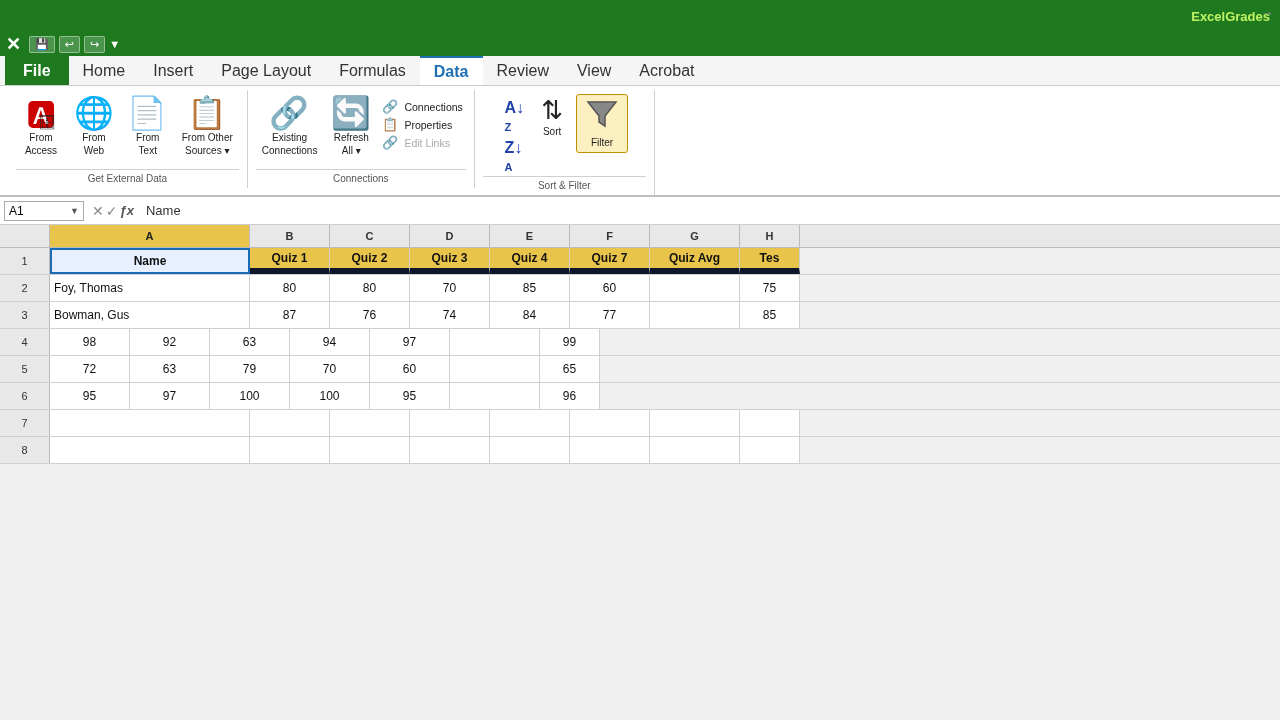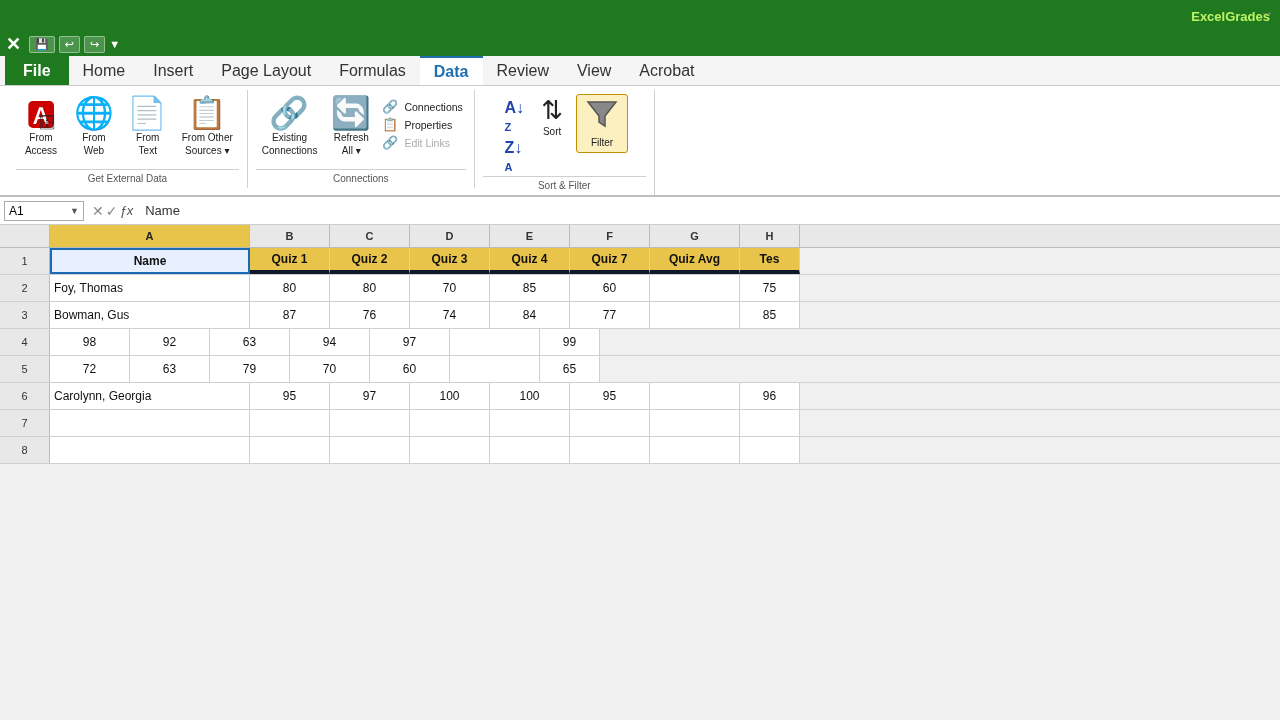--- a/index.html
+++ b/index.html
@@ -214,21 +214,21 @@
       padding: 0 4px;
       color: #111;
       overflow: hidden;
       white-space: nowrap;
       background: white;
     }
     .grid-cell.header-cell {
       background: #e8c44a;
       font-weight: bold;
       justify-content: center;
-      border-bottom: 4px solid #0f172a;
+      border-bottom: 6px solid #0f172a;
     }
     .grid-cell.name-col {
       font-weight: normal;
     }
     .grid-cell.header-cell.name-col {
       font-weight: bold;
     }
     .grid-cell.number-cell {
       justify-content: center;
     }
@@ -413,21 +413,21 @@
 </div>
 
 <div class="formula-bar">
   <div class="cell-ref">
     <span>A1</span>
     <span style="font-size:9px; color:#555;">▼</span>
   </div>
   <div style="display:flex; align-items:center; gap:2px; padding: 0 4px;">
     <span style="color:#888; font-size:14px; cursor:pointer;">✕</span>
     <span style="color:#888; font-size:14px; cursor:pointer;">✓</span>
-    <span style="color:#555; font-size:13px; font-style:italic; font-weight:normal; cursor:pointer;">ƒx</span>
+    <span style="color:#555; font-size:13px; font-style:italic; font-weight:bold; cursor:pointer;">ƒx</span>
   </div>
   <div class="formula-content">Name</div>
 </div>
 
 <div class="spreadsheet-container">
 
   <div class="col-headers">
     <div class="corner-cell"></div>
     <div class="col-header selected col-a">A</div>
     <div class="col-header col-b">B</div>
@@ -492,21 +492,20 @@
     <div class="grid-cell number-cell col-c">63</div>
     <div class="grid-cell number-cell col-d">79</div>
     <div class="grid-cell number-cell col-e">70</div>
     <div class="grid-cell number-cell col-f">60</div>
     <div class="grid-cell number-cell col-g"></div>
     <div class="grid-cell number-cell col-h">65</div>
   </div>
 
   <div class="grid-row">
     <div class="row-header">6</div>
-    <div class="grid-cell name-col col-a">Carolynn, Georgia</div>
     <div class="grid-cell number-cell col-b">95</div>
     <div class="grid-cell number-cell col-c">97</div>
     <div class="grid-cell number-cell col-d">100</div>
     <div class="grid-cell number-cell col-e">100</div>
     <div class="grid-cell number-cell col-f">95</div>
     <div class="grid-cell number-cell col-g"></div>
     <div class="grid-cell number-cell col-h">96</div>
   </div>
 
   <div class="grid-row">

